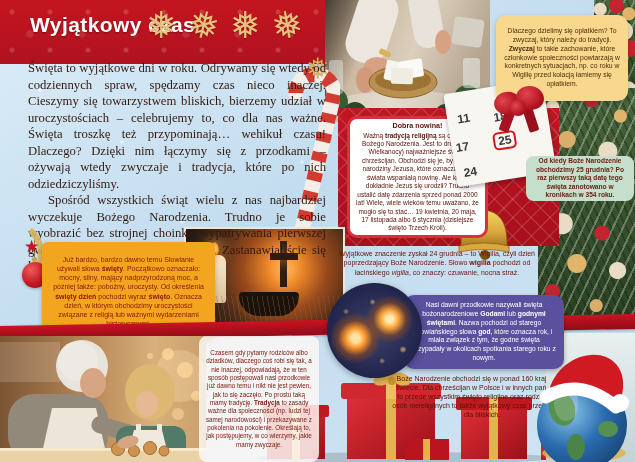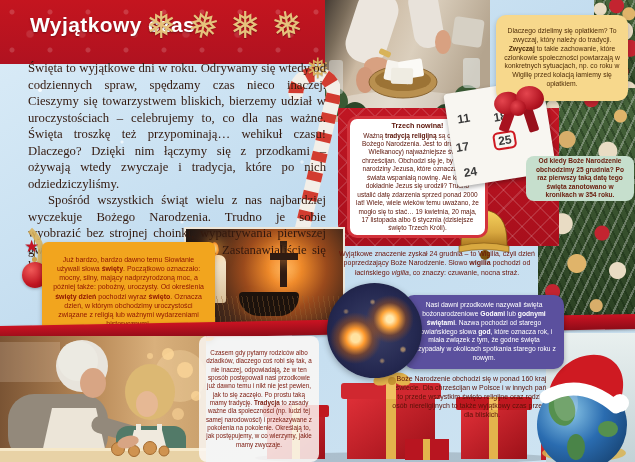--- a/index.html
+++ b/index.html
@@ -213,21 +213,21 @@
     <div class="abs cross-v"></div>
     <div class="abs cross-h"></div>
     <div class="abs candle"></div>
     <div class="abs flame2"></div>
     <div class="abs bowl"></div>
     <div class="abs hay"></div>
   </div>
 
   <div class="abs red-block"></div>
   <div class="abs box box-dobra">
-    <div class="hd">Trzech nowina!</div>
+    <div class="hd">Dobra nowina!</div>
     <div>Ważną <b>tradycją religijną</b> są obchody Bożego Narodzenia. Jest to drugie (po Wielkanocy) najważniejsze święto chrześcijan. Obchodzi się je, by uczcić narodziny Jezusa, które oznaczały dla świata wspaniałą nowinę. Ale kiedy dokładnie Jezus się urodził? Trudno ustalić datę zdarzenia sprzed ponad 2000 lat! Wiele, wiele wieków temu uważano, że mogło się to stać… 19 kwietnia, 20 maja, 17 listopada albo 6 stycznia (dzisiejsze święto Trzech Króli).</div>
   </div>
 
   <div class="abs cal">
     <div class="cal-card">
       <span style="left:62px;top:2px">4</span>
       <span style="left:10px;top:20px">11</span>
       <span style="left:46px;top:24px">18</span>
       <span style="left:4px;top:48px">17</span>
       <span style="left:42px;top:46px" class="cal-hi">25</span>

